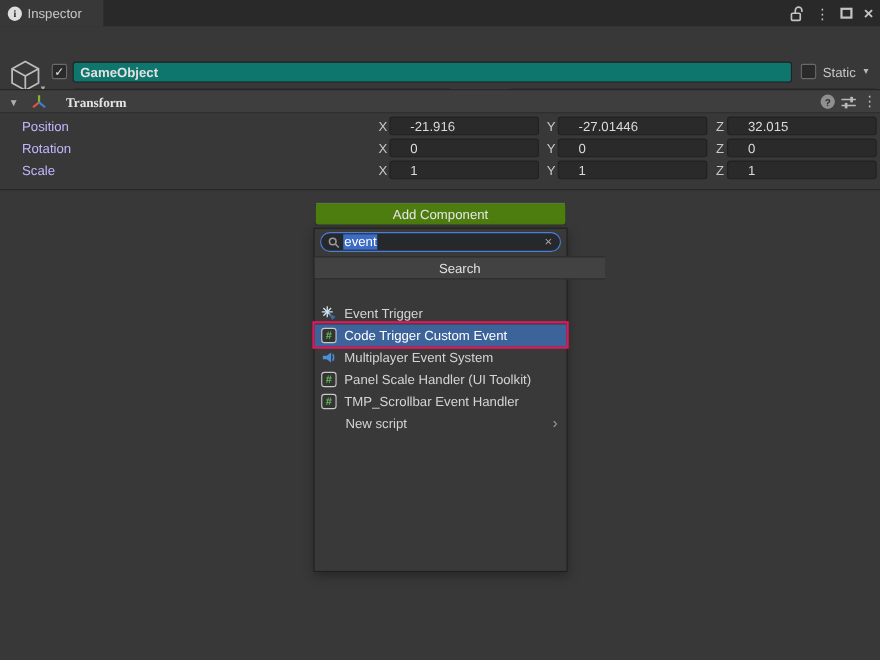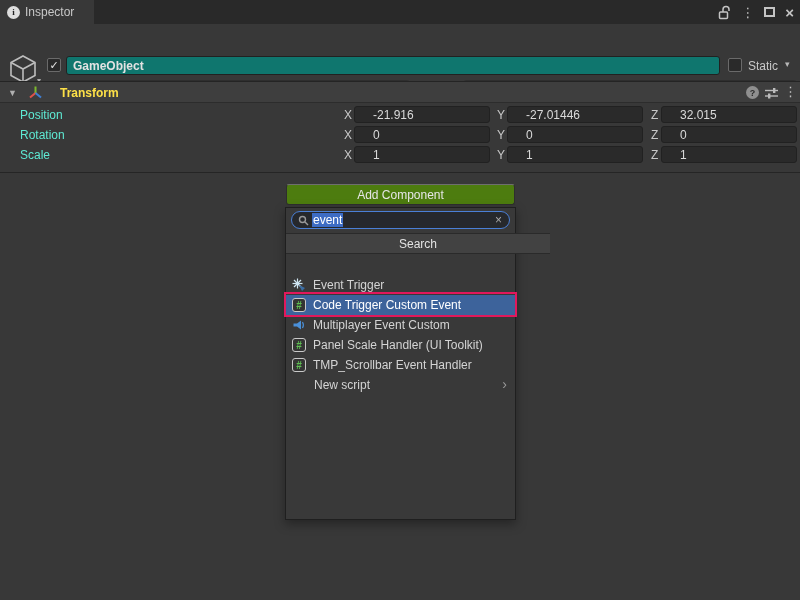--- a/index.html
+++ b/index.html
@@ -38,29 +38,29 @@
   .dd-arrow { position:absolute; right:5px; top:4px; font-size:9px; color:#c0c0c0; }
   #tag-dd { left:66px; top:56px; width:344px; }
   #layer-label { left:428px; top:57px; color:#c0c0c0; }
   #layer-dd { left:463px; top:56px; width:334px; }
 
   
   #comp-header { left:0; top:81px; width:800px; height:22px; background:#3e3e3e;
     border-top:1px solid #242424; border-bottom:1px solid #2c2c2c; }
   #foldout { left:8px; top:88px; font-size:9px; color:#b0b0b0; }
   #axis-icon { left:28px; top:85px; }
-  #comp-title { left:60px; top:86px; font-weight:bold; color:#fde047; }
+  #comp-title { left:60px; top:86px; font-weight:bold; color:#e5e5e5;font-family:Liberation Serif, serif; }
   .help-circle { width:13px; height:13px; border-radius:50%; background:#8f8f8f; color:#2c2c2c;
     font-size:9px; font-weight:bold; display:inline-flex; align-items:center; justify-content:center; }
   #help-btn { left:746px; top:86px; }
   #preset-btn { left:764px; top:86px; }
   #comp-menu { left:784px; top:84px; color:#c0c0c0; font-size:13px; }
 
   .t-row { left:0; width:800px; height:20px; }
-  .t-label { position:absolute; left:20px; top:3px; color:#5eead4; }
+  .t-label { position:absolute; left:20px; top:3px; color:#c4b5fd; }
   .ax { position:absolute; top:3px; color:#c8c8c8; }
   .ax-x { left:344px; } .ax-y { left:497px; } .ax-z { left:651px; }
   .t-field { position:absolute; top:1px; width:136px; height:17px; background:#2a2a2a;
     border:1px solid #212121; border-radius:3px; padding:1px 18px; color:#dadada; }
   .f-x { left:354px; } .f-y { left:507px; } .f-z { left:661px; }
   #row-pos { top:105px; } #row-rot { top:125px; } #row-scale { top:145px; }
   #body-divider { left:0; top:172px; width:800px; height:1px; background:#252525; }
 
   
   #add-btn { left:286px; top:184px; width:229px; height:21px; background:#4d7c0f;
@@ -227,21 +227,21 @@
     <span>Code Trigger Custom Event</span>
   </div>
 
   <div class="item" id="it3">
     <span style="display:inline-flex;">
       <svg width="14" height="14" viewBox="0 0 14 14">
         <path d="M1.5 5.5 L5 5.5 L9 2.5 L9 11.5 L5 8.5 L1.5 8.5 Z" fill="#4a90d9"></path>
         <path d="M10.5 4 q1.8 3 0 6" fill="none" stroke="#4a90d9" stroke-width="1.2"></path>
       </svg>
     </span>
-    <span>Multiplayer Event Custom</span>
+    <span>Multiplayer Event System</span>
   </div>
 
   <div class="item" id="it4">
     <span class="script-ic">#</span>
     <span>Panel Scale Handler (UI Toolkit)</span>
   </div>
 
   <div class="item" id="it5">
     <span class="script-ic">#</span>
     <span>TMP_Scrollbar Event Handler</span>

